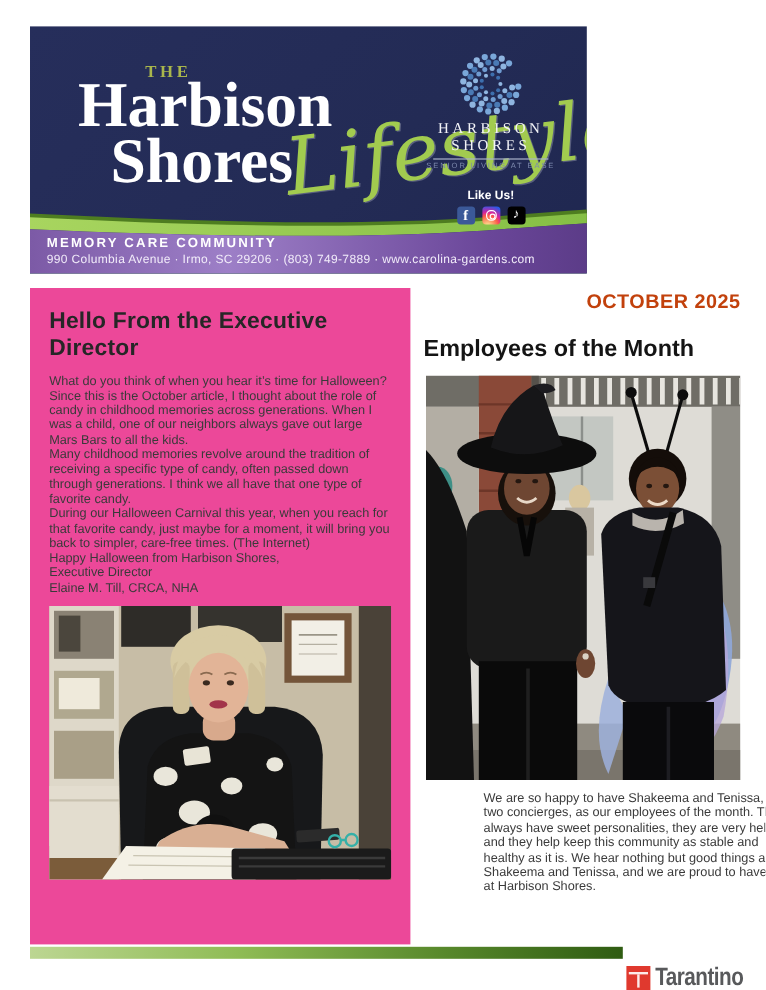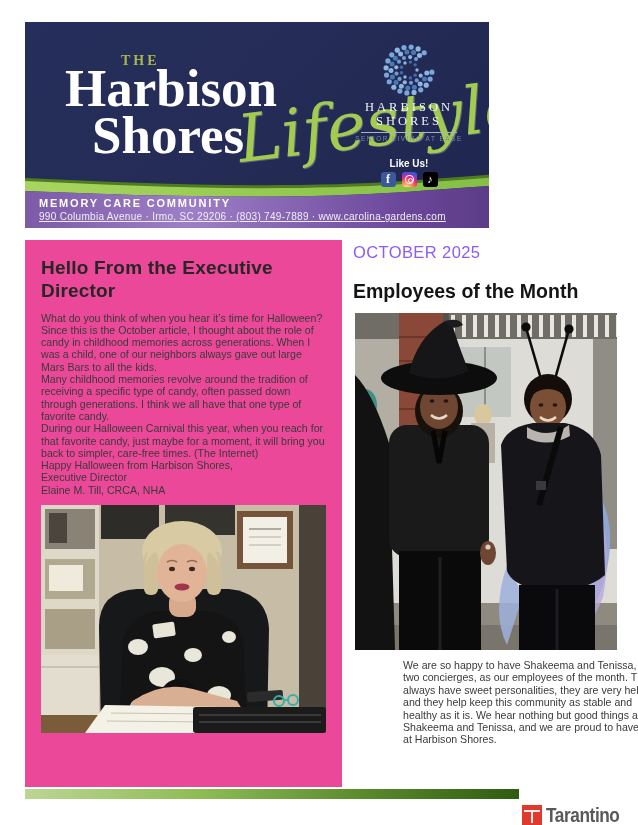--- a/index.html
+++ b/index.html
@@ -35,33 +35,33 @@
   .sicon.ig { background:radial-gradient(circle at 30% 110%,#fdf497 0%,#fd5949 45%,#d6249f 60%,#285AEB 90%); }
   .sicon.ig::before { content:""; position:absolute; inset:3px; border:1.4px solid #fff; border-radius:4px; }
   .sicon.ig::after  { content:""; position:absolute; left:6px; top:6px; width:3px; height:3px;
                       border:1.2px solid #fff; border-radius:50%; }
   .sicon.tt { background:#000; color:#fff; font-size:11px; }
 
   
   .bottom-svg { position:absolute; left:0; bottom:0; width:588px; height:66px; display:block; }
   .community { position:absolute; left:14px; bottom:19px; font-size:11px; font-weight:bold;
                letter-spacing:1.8px; color:#ffffff; }
-  .address  { position:absolute; left:14px; bottom:6px; font-size:10px; letter-spacing:.3px; color:#f2ecfa;text-decoration:underline; }
+  .address  { position:absolute; left:14px; bottom:6px; font-size:10px; letter-spacing:.3px; color:#f2ecfa; }
 
   
   .panel { position:absolute; left:25px; top:240px; width:317px; height:547px;
            background:#ec4899; padding:17px 16px 0 16px; }
   .panel h2 { font-size:19px; line-height:1.2; font-weight:bold; color:#262626;
               letter-spacing:.2px; margin-bottom:9px; width:290px; }
   .panel p { font-size:10.6px; line-height:12.3px; color:#3a3a3a; }
   .photo1 { margin-top:9px; width:285px; height:228px; display:block; }
 
   
-  .month-label { position:absolute; left:353px; top:243px; width:264px; text-align:left;
-                 font-size:16.5px; font-weight:normal; letter-spacing:.4px; color:#8b5cf6; }
+  .month-label { position:absolute; left:353px; top:243px; width:264px; text-align:right;
+                 font-size:16.5px; font-weight:bold; letter-spacing:.4px; color:#c2410c; }
   .right-title { position:absolute; left:353px; top:280px; width:264px; text-align:left;
                  font-size:19.5px; font-weight:bold; color:#141414; }
   .photo2 { position:absolute; left:355px; top:313px; width:262px; height:337px; display:block; }
   .right-body { position:absolute; left:355px; top:659px; width:263px;
                 font-size:10.6px; line-height:12.4px; color:#3a3a3a;margin-left:48px; }
 
   
   .footer-bar { position:absolute; left:25px; top:789px; width:494px; height:10px;
                 background:linear-gradient(to right,#bcd692 0%,#8fbc55 35%,#57882b 70%,#2f5c12 100%); }
   .brandmark { position:absolute; left:522px; top:776px; display:flex; align-items:center; gap:4px;margin-top:27px; }

